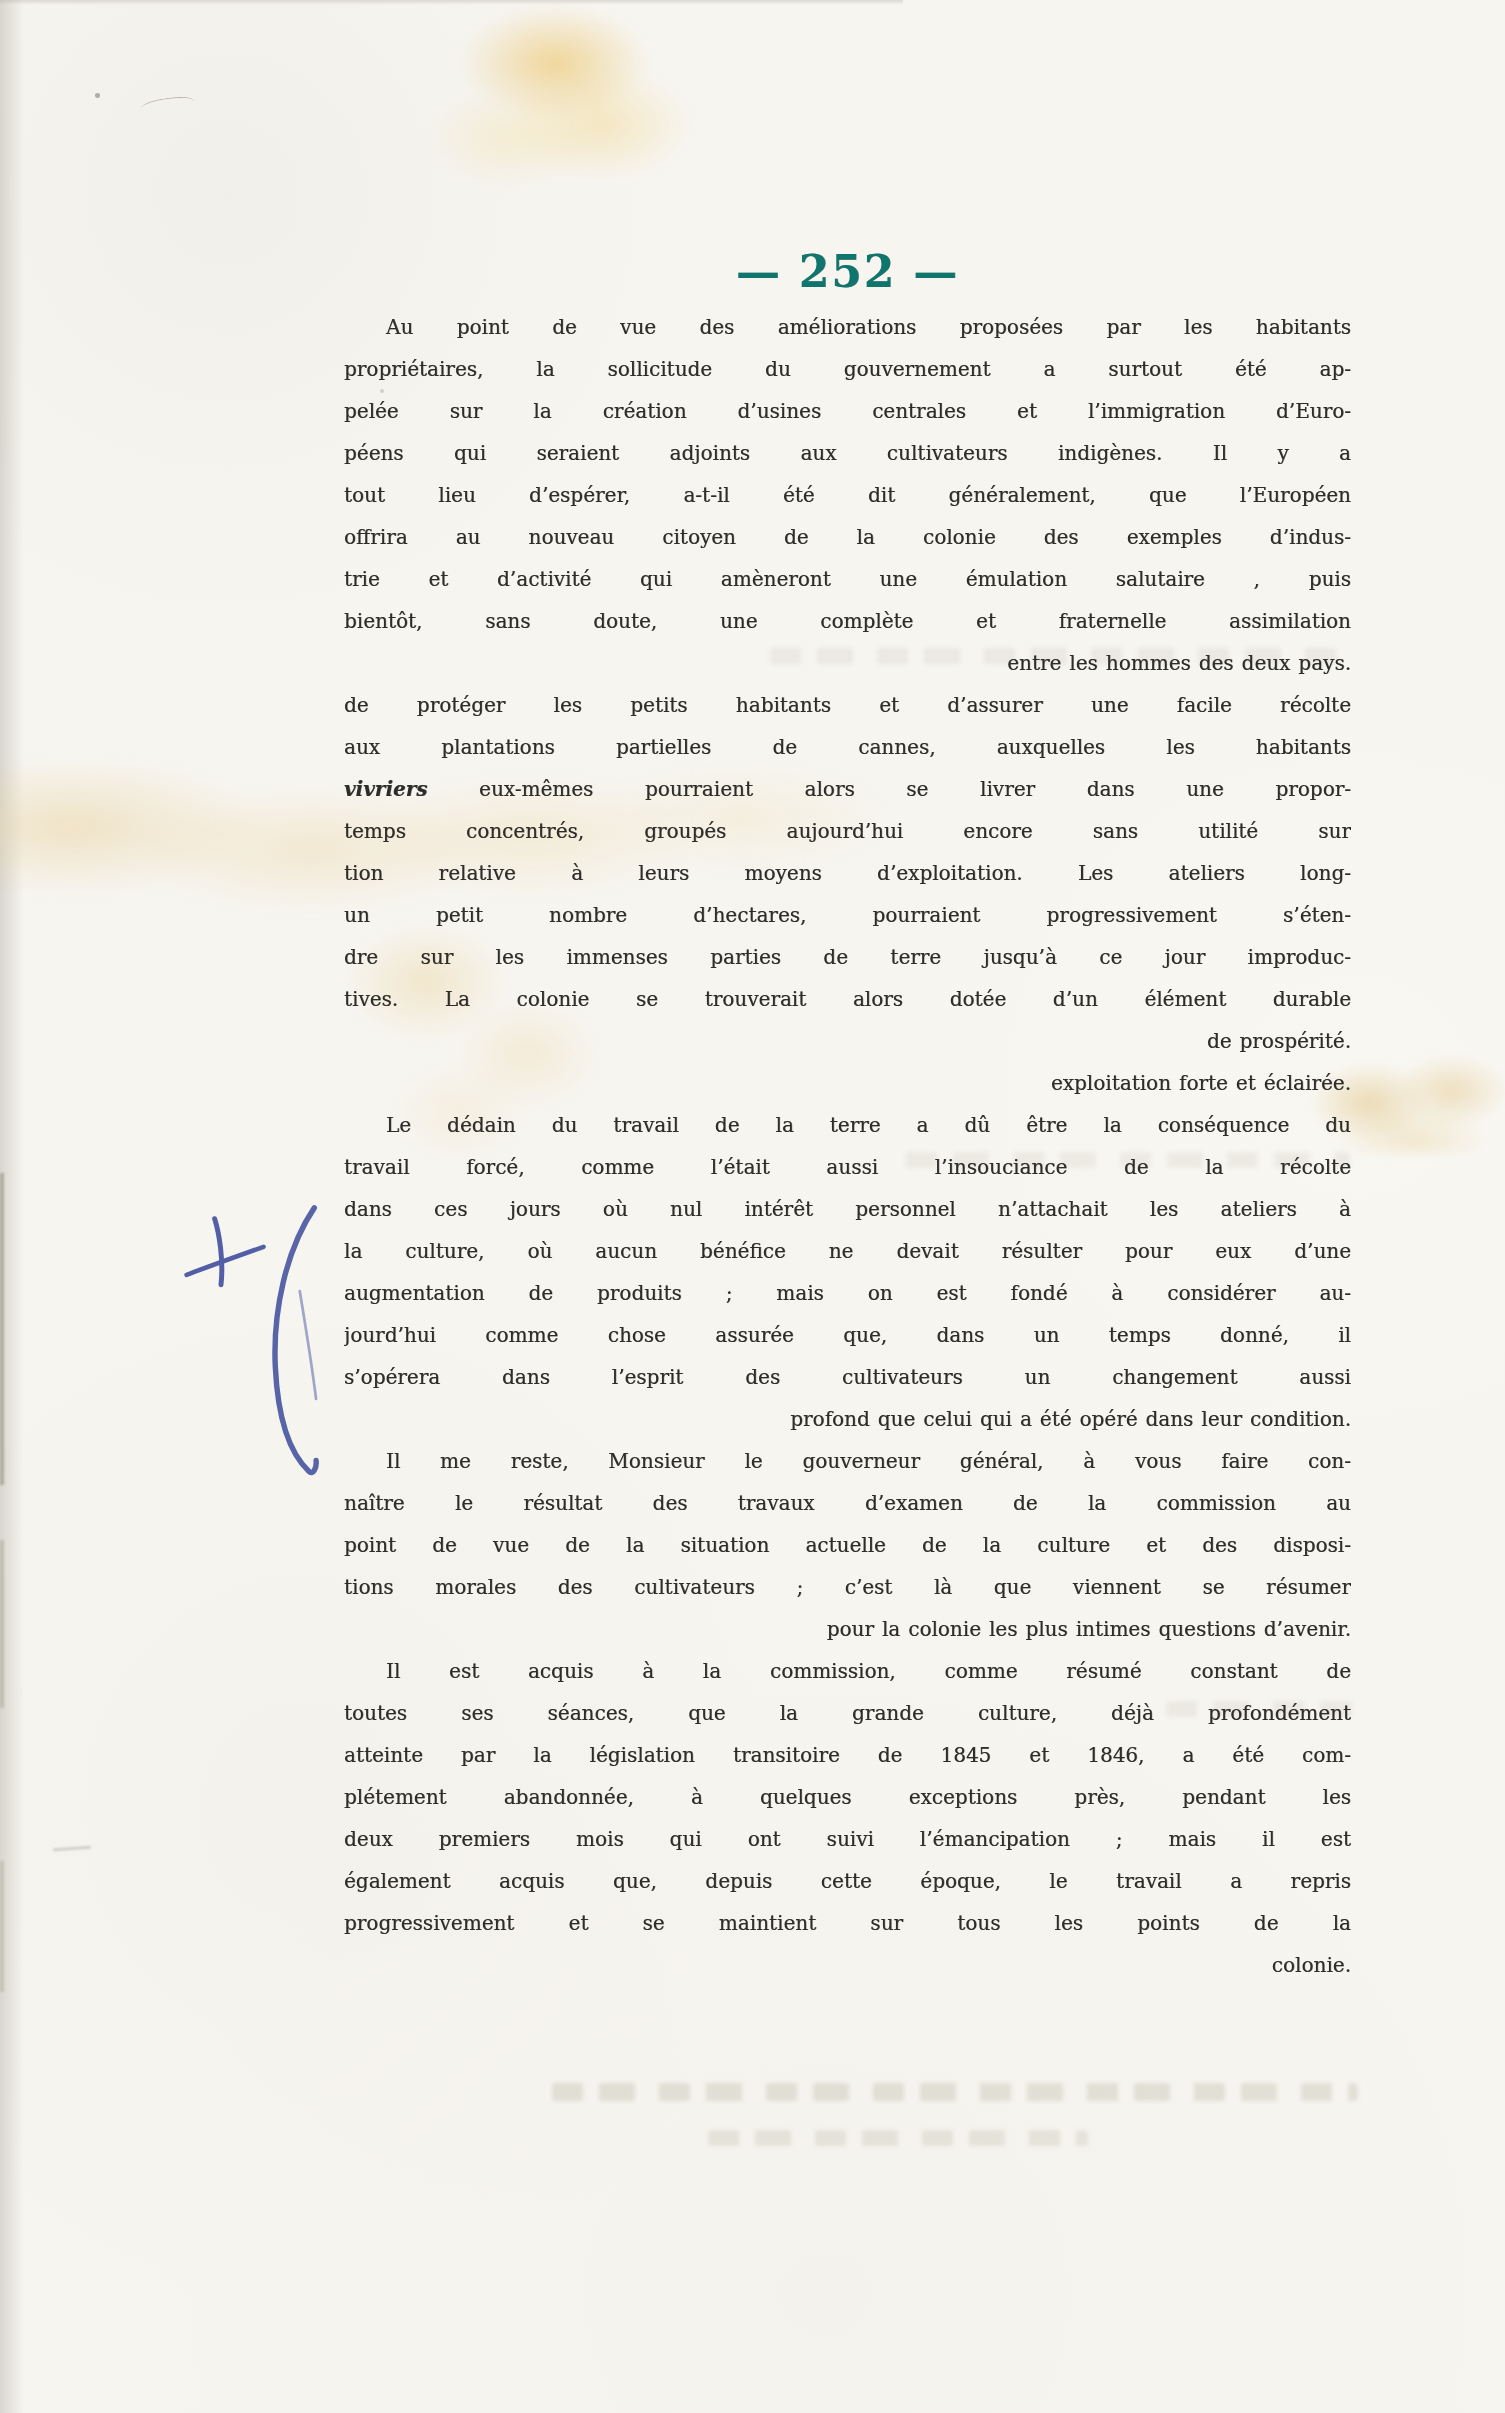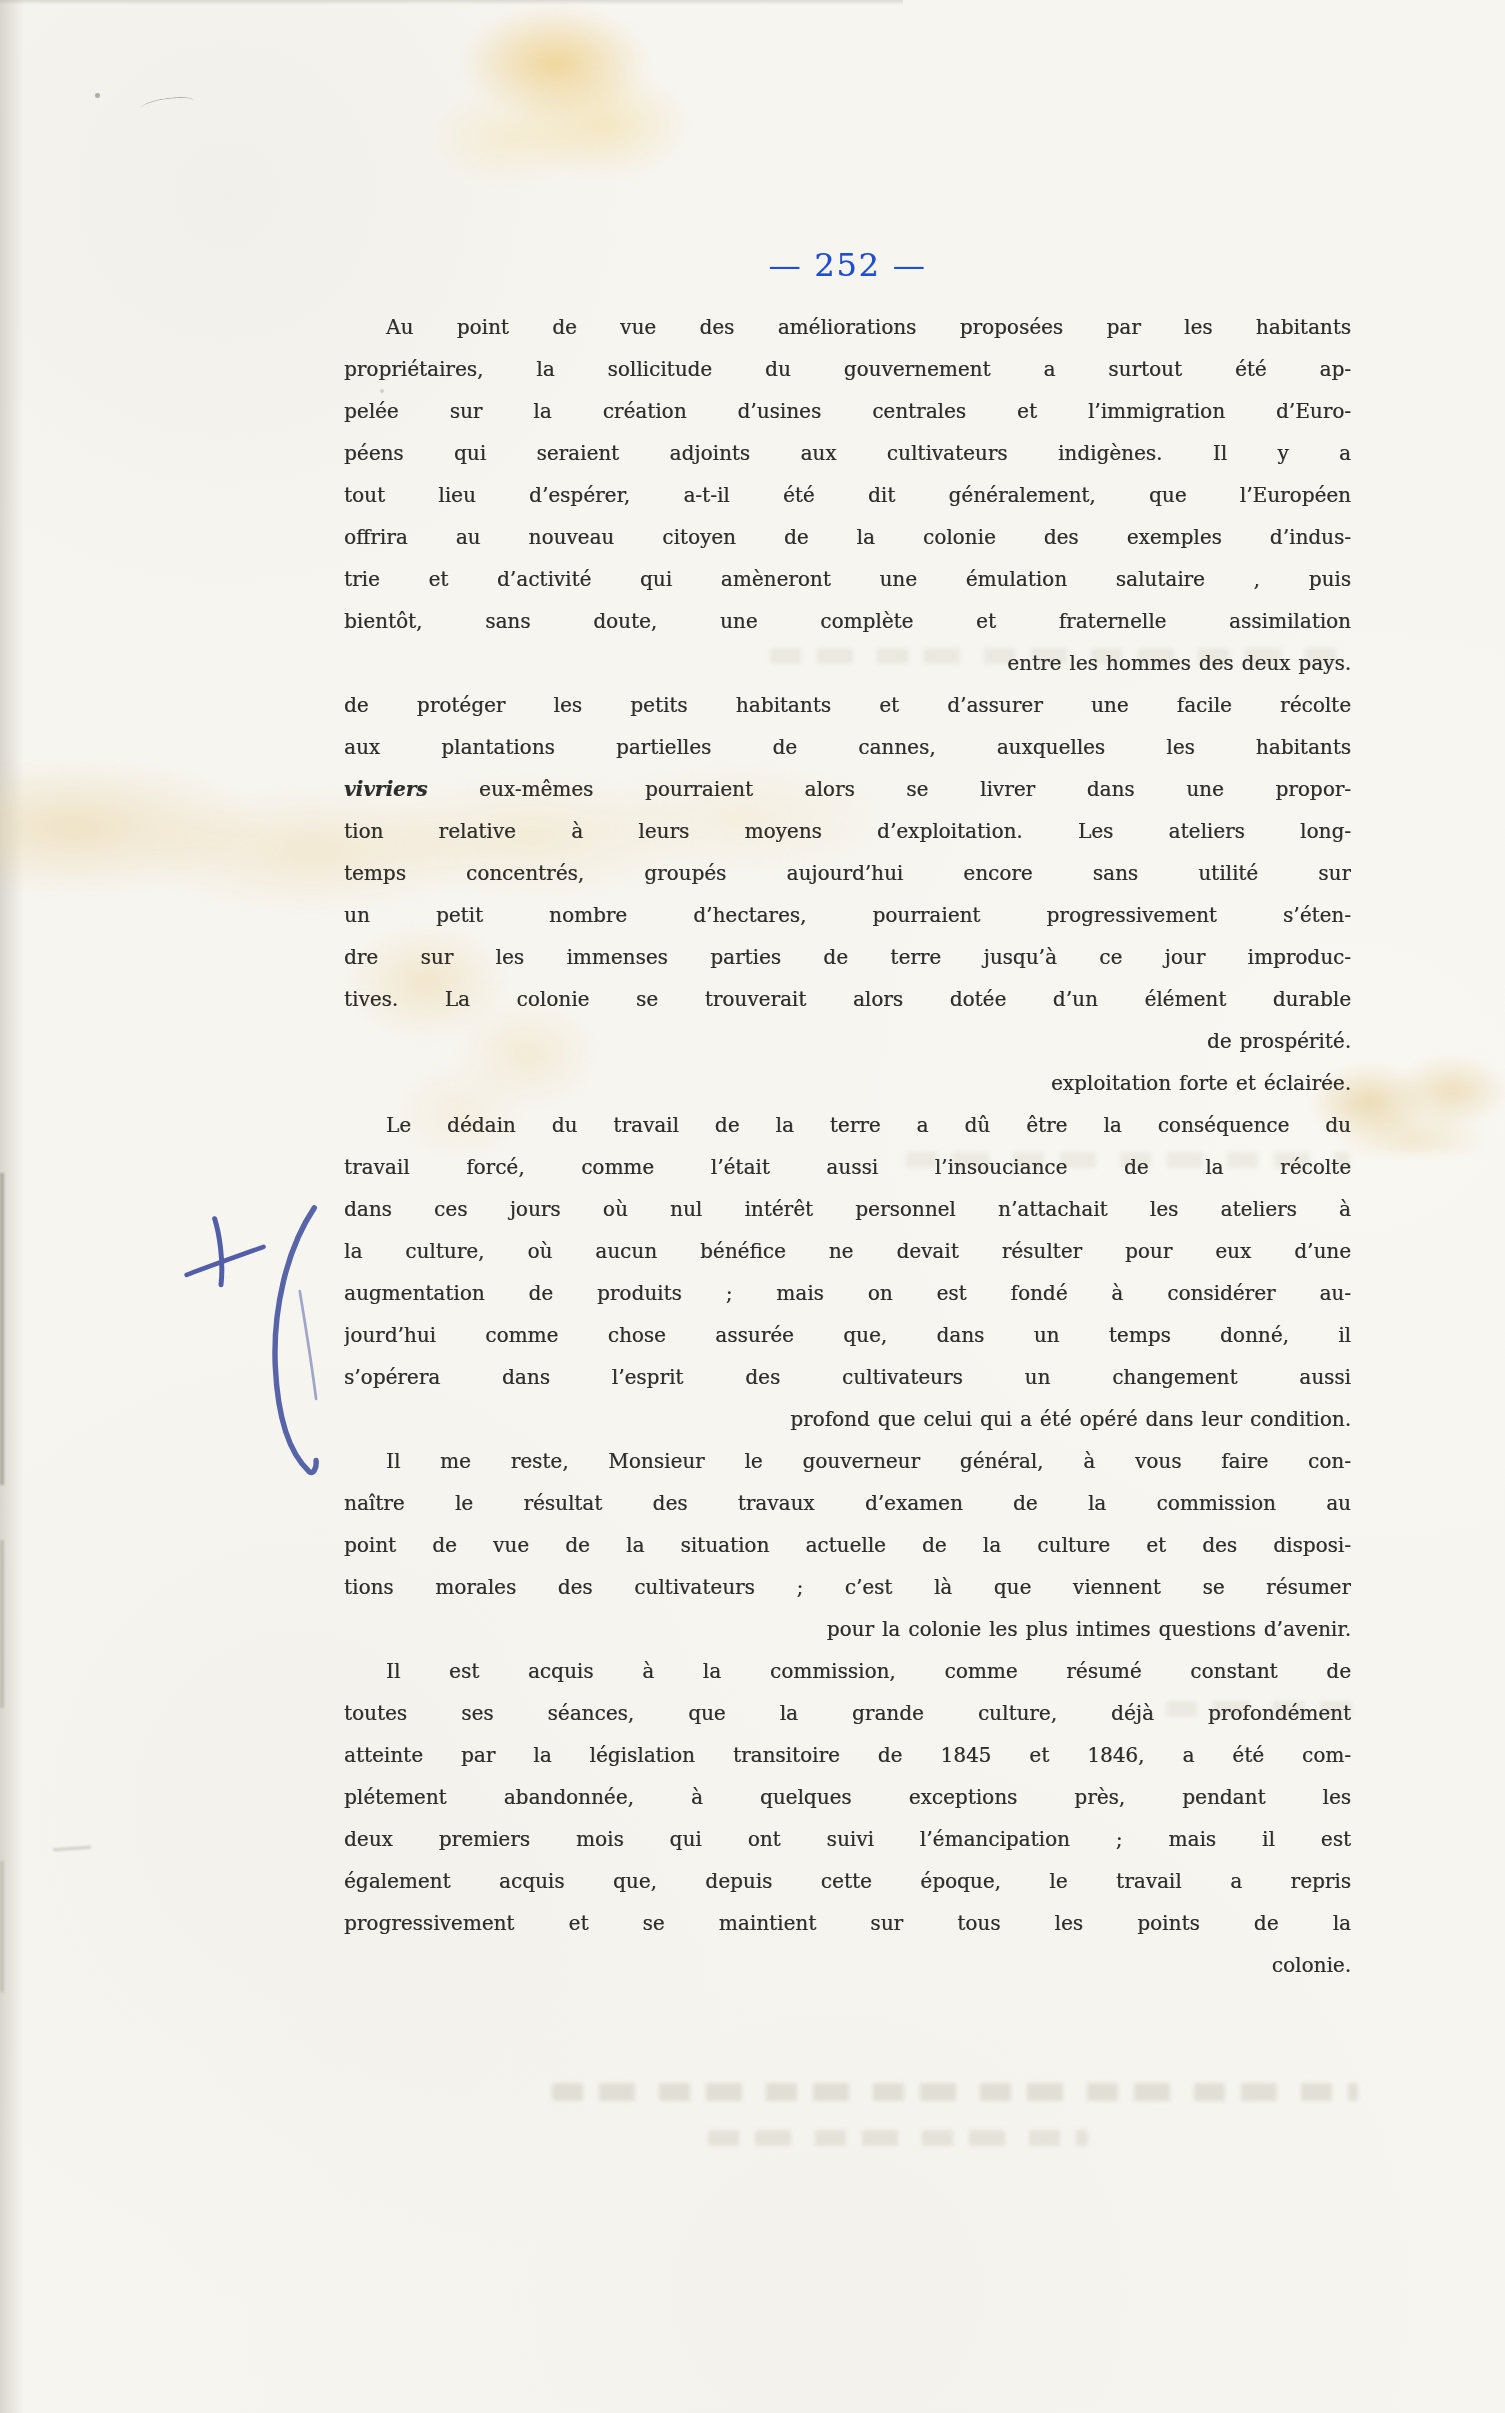--- a/index.html
+++ b/index.html
@@ -67,22 +67,22 @@
       rgba(138,132,108,.85) 0 31px, rgba(138,132,108,0) 31px 47px,
       rgba(138,132,108,.85) 47px 83px, rgba(138,132,108,0) 83px 107px);}
   .g1{left:770px;top:648px;width:580px;opacity:.13;}
   .g2{left:906px;top:1152px;width:444px;opacity:.12;}
   .g3{left:1166px;top:1701px;width:186px;opacity:.12;}
   .g4{left:552px;top:2083px;width:806px;opacity:.22;height:18px;}
   .g5{left:708px;top:2130px;width:380px;opacity:.18;}
 
   .pagenum{
     position:absolute;left:344px;top:246px;width:1007px;
-    text-align:center;font-size:32px;font-weight:400;
-    letter-spacing:1.8px;color:#1d4ed8;
+    text-align:center;font-size:44px;font-weight:700;
+    letter-spacing:1.8px;color:#0f766e;
     text-shadow:0.4px 0 0 rgba(51,49,44,.5);
   }
   .text-block{
     position:absolute;left:344px;top:306px;width:1007px;
     font-size:20px;
     text-shadow:0.5px 0 0 rgba(47,45,41,.55);
     word-spacing:.08em;
   }
   .line{
     height:42px;line-height:42px;overflow:hidden;
@@ -131,22 +131,22 @@
       <div class="line">pelée sur la création d’usines centrales et l’immigration d’Euro-</div>
       <div class="line">péens qui seraient adjoints aux cultivateurs indigènes. Il y a</div>
       <div class="line">tout lieu d’espérer, a-t-il été dit généralement, que l’Européen</div>
       <div class="line">offrira au nouveau citoyen de la colonie des exemples d’indus-</div>
       <div class="line">trie et d’activité qui amèneront une émulation salutaire , puis</div>
       <div class="line">bientôt, sans doute, une complète et fraternelle assimilation</div>
       <div class="line last">entre les hommes des deux pays.</div>
       <div class="line">de protéger les petits habitants et d’assurer une facile récolte</div>
       <div class="line">aux plantations partielles de cannes, auxquelles les habitants</div>
       <div class="line"><span class="it">vivriers</span><span> eux-mêmes pourraient alors se livrer dans une propor-</span></div>
+      <div class="line">temps concentrés,  groupés aujourd’hui  encore sans utilité sur</div>
       <div class="line">tion relative à leurs moyens d’exploitation.  Les ateliers long-</div>
-      <div class="line">temps concentrés,  groupés aujourd’hui  encore sans utilité sur</div>
       <div class="line">un petit nombre d’hectares, pourraient progressivement s’éten-</div>
       <div class="line">dre sur les immenses parties de terre jusqu’à ce jour improduc-</div>
       <div class="line">tives. La colonie se trouverait alors dotée d’un élément durable</div>
       <div class="line last">de prospérité.</div>
       <div class="line last">exploitation forte et éclairée.</div>
       <div class="line indent">Le dédain du travail de la terre a dû être la conséquence du</div>
       <div class="line">travail forcé, comme l’était aussi l’insouciance de la récolte</div>
       <div class="line">dans ces jours où nul intérêt personnel n’attachait les ateliers à</div>
       <div class="line">la culture,  où aucun bénéfice ne devait résulter pour eux d’une</div>
       <div class="line">augmentation de  produits ; mais on est fondé à considérer au-</div>

